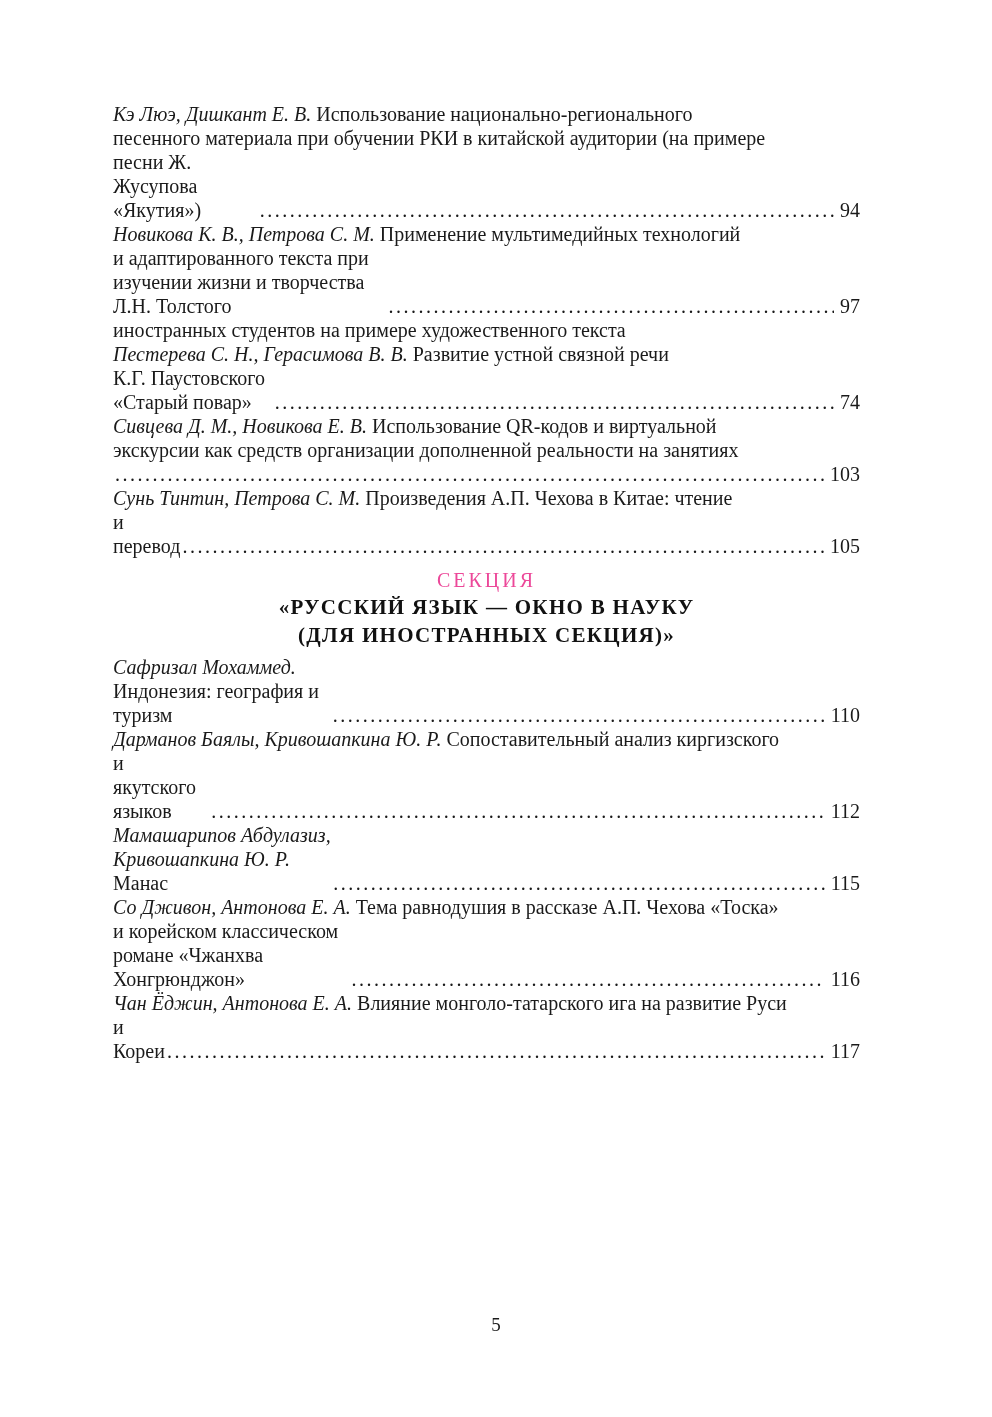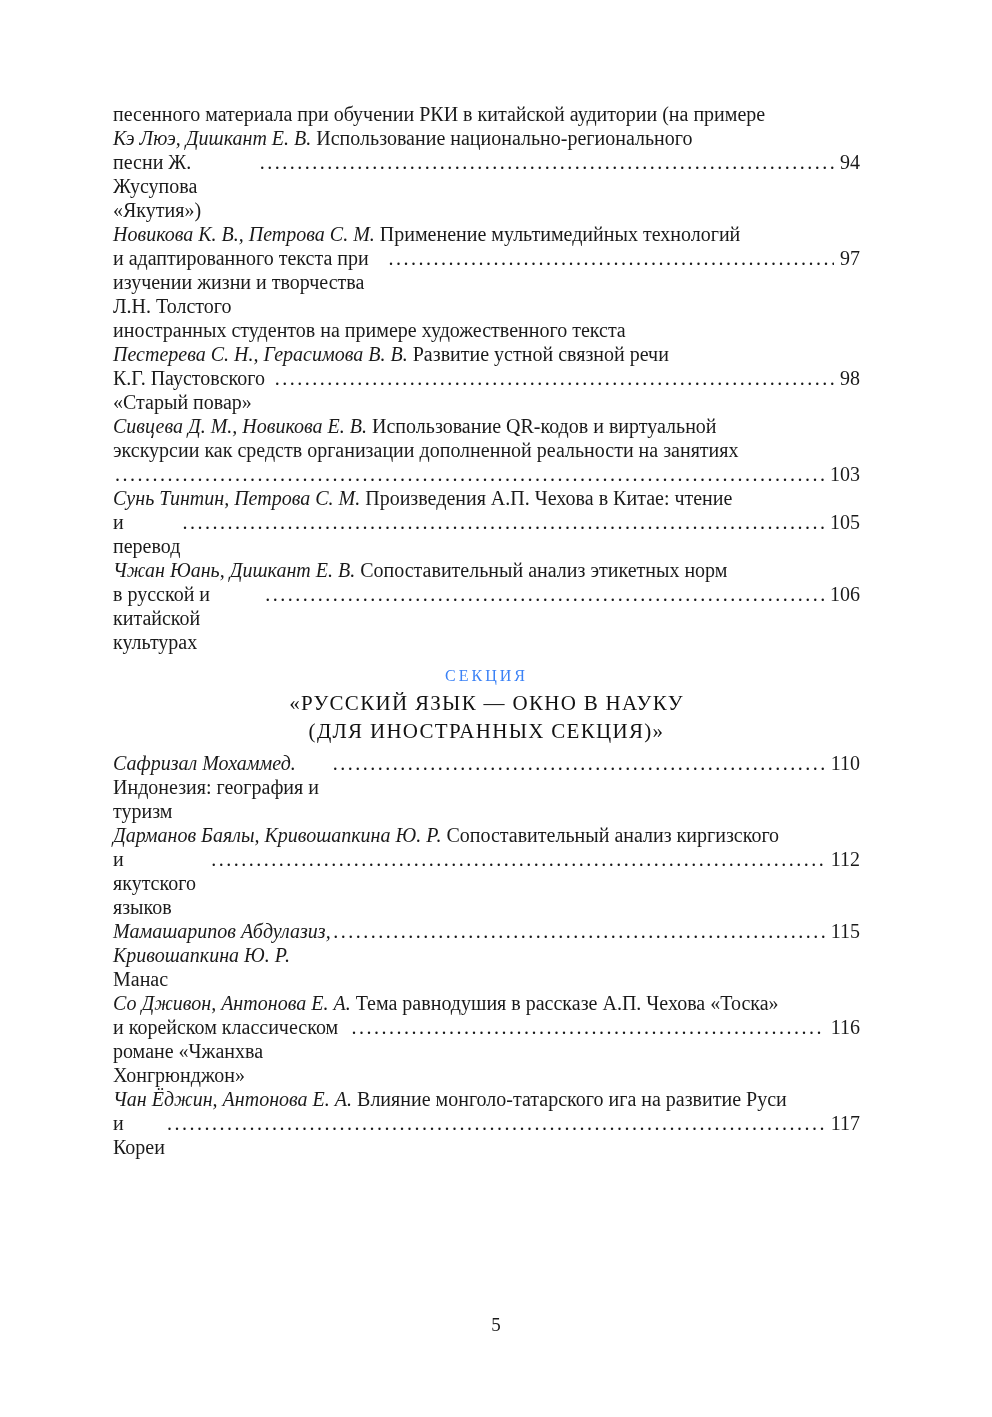--- a/index.html
+++ b/index.html
@@ -22,21 +22,21 @@
     width: 747px;
   }
   .toc-entry { margin: 0; }
   .toc-line {
     font-size: 20px;
     line-height: 24px;
     color: #1a1a1a;
   }
   .toc-line.last {
     display: flex;
-    align-items: flex-start;
+    align-items: flex-end;
   }
   .line-text { flex: 0 1 auto; }
   .authors { font-style: italic; }
   .leader {
     flex: 1 1 auto;
     overflow: hidden;
     white-space: nowrap;
     min-width: 12px;
     margin-left: 2px;
     margin-right: 6px;
@@ -45,96 +45,88 @@
   .leader::after {
     content: "..........................................................................................................................................";
     letter-spacing: 2.5px;
   }
   .pagenum { flex: 0 0 auto; }
   .section-heading {
     text-align: center;
     margin: 9px 0 6px 0;
   }
   .heading-kicker {
-    font-size: 16px;
+    font-size: 20px;
     line-height: 26px;
     letter-spacing: 3px;
-    color: #3b82f6;
+    color: #ec4899;
   }
   .heading-title {
     font-size: 21px;
     line-height: 28px;
-    font-weight: normal;
+    font-weight: bold;
     letter-spacing: 1.3px;
     color: #111111;
   }
   .folio {
     position: absolute;
     left: 0; right: 0;
     top: 1314px;
     text-align: center;
   }
   .folio-num {
     font-size: 19px;
     color: #1a1a1a;
   }
 </style>
 </head>
 <body>
 
 <div class="page">
   <main class="toc" id="toc-root">
       <div class="toc-entry">
+        <div class="toc-line"><span class="line-text"><em class="authors">Кэ Люэ, Дишкант Е. В.</em> <span class="title-text">Использование национально-регионального</span></span></div>
         <div class="toc-line"><span class="line-text"><span class="title-text">песенного материала при обучении РКИ в китайской аудитории (на примере</span></span></div>
-        <div class="toc-line"><span class="line-text"><em class="authors">Кэ Люэ, Дишкант Е. В.</em> <span class="title-text">Использование национально-регионального</span></span></div>
         <div class="toc-line last">
           <span class="line-text"><span class="title-text">песни Ж. Жусупова «Якутия»)</span></span>
           <span class="leader"></span>
           <span class="pagenum">94</span>
         </div>
       </div>
       <div class="toc-entry">
         <div class="toc-line"><span class="line-text"><em class="authors">Новикова К. В., Петрова С. М.</em> <span class="title-text">Применение мультимедийных технологий</span></span></div>
         <div class="toc-line last">
           <span class="line-text"><span class="title-text">и адаптированного текста при изучении жизни и творчества Л.Н. Толстого</span></span>
           <span class="leader"></span>
           <span class="pagenum">97</span>
         </div>
       </div>
       <div class="toc-entry">
         <div class="toc-line"><span class="line-text"><span class="title-text">иностранных студентов на примере художественного текста</span></span></div>
         <div class="toc-line"><span class="line-text"><em class="authors">Пестерева С. Н., Герасимова В. В.</em> <span class="title-text">Развитие устной связной речи</span></span></div>
         <div class="toc-line last">
           <span class="line-text"><span class="title-text">К.Г. Паустовского «Старый повар»</span></span>
           <span class="leader"></span>
-          <span class="pagenum">98</span>
+          <span class="pagenum">74</span>
         </div>
       </div>
       <div class="toc-entry">
         <div class="toc-line"><span class="line-text"><em class="authors">Сивцева Д. М., Новикова Е. В.</em> <span class="title-text">Использование QR-кодов и виртуальной</span></span></div>
         <div class="toc-line"><span class="line-text"><span class="title-text">экскурсии как средств организации дополненной реальности на занятиях</span></span></div>
         <div class="toc-line last">
           <span class="leader"></span>
           <span class="pagenum">103</span>
         </div>
       </div>
       <div class="toc-entry">
         <div class="toc-line"><span class="line-text"><em class="authors">Сунь Тинтин, Петрова С. М.</em> <span class="title-text">Произведения А.П. Чехова в Китае: чтение</span></span></div>
         <div class="toc-line last">
           <span class="line-text"><span class="title-text">и перевод</span></span>
           <span class="leader"></span>
           <span class="pagenum">105</span>
-        </div>
-      </div>
-      <div class="toc-entry">
-        <div class="toc-line"><span class="line-text"><em class="authors">Чжан Юань, Дишкант Е. В.</em> <span class="title-text">Сопоставительный анализ этикетных норм</span></span></div>
-        <div class="toc-line last">
-          <span class="line-text"><span class="title-text">в русской и китайской культурах</span></span>
-          <span class="leader"></span>
-          <span class="pagenum">106</span>
         </div>
       </div>
       <div class="toc-entry">
       </div>
       <div class="section-heading">
         <div class="heading-kicker">СЕКЦИЯ</div>
         <div class="heading-title">«РУССКИЙ ЯЗЫК — ОКНО В НАУКУ</div>
         <div class="heading-title">(ДЛЯ ИНОСТРАННЫХ СЕКЦИЯ)»</div>
       </div>
       <div class="toc-entry">

